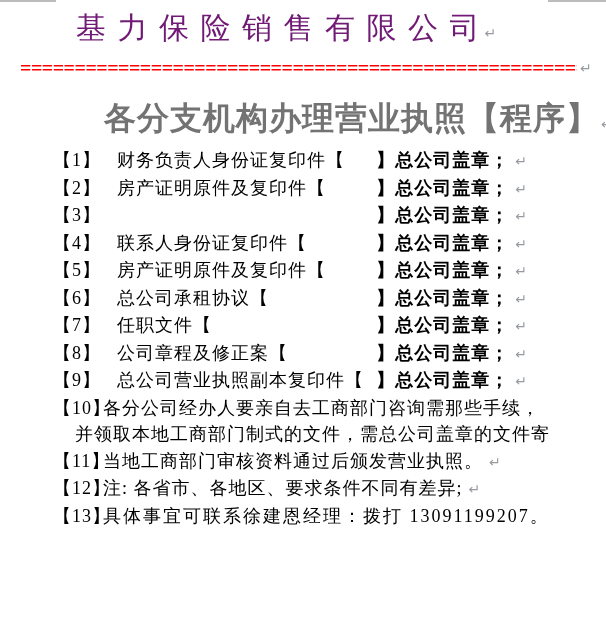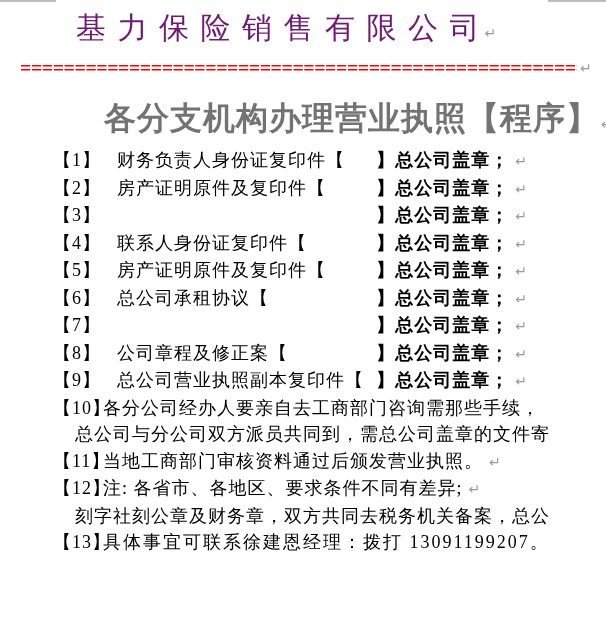--- a/index.html
+++ b/index.html
@@ -94,20 +94,21 @@
     </div>
     <div class="row">
       <span class="num">【6】</span>
         <span>总公司承租协议【</span>
         <span class="fill"></span>
         <span class="tail">】总公司盖章；</span>
         <span class="pmark">↵</span>
     </div>
     <div class="row">
       <span class="num">【7】</span>
+        <span>任职文件【</span>
         <span class="fill"></span>
         <span class="tail">】总公司盖章；</span>
         <span class="pmark">↵</span>
     </div>
     <div class="row">
       <span class="num">【8】</span>
         <span>公司章程及修正案【</span>
         <span class="fill"></span>
         <span class="tail">】总公司盖章；</span>
         <span class="pmark">↵</span>
@@ -118,38 +119,35 @@
         <span class="fill"></span>
         <span class="tail">】总公司盖章；</span>
         <span class="pmark">↵</span>
     </div>
 
     <div class="row">
       <span class="num2">【10】</span>
         <span>各分公司经办人要亲自去工商部门咨询需那些手续，</span>
     </div>
     <div class="cont">
-      <span>总公司与分公司双方派员共同到，需总公司盖章的文件寄</span>
+      <span>并领取本地工商部门制式的文件，需总公司盖章的文件寄</span>
     </div>
 
     <div class="row">
       <span class="num2">【11】</span>
         <span>当地工商部门审核资料通过后颁发营业执照。</span>
         <span class="pmark">↵</span>
     </div>
 
     <div class="row">
       <span class="num2">【12】</span>
         <span>注: 各省市、各地区、要求条件不同有差异;</span>
         <span class="pmark">↵</span>
     </div>
 
-    <div class="cont">
-      <span>刻字社刻公章及财务章，双方共同去税务机关备案，总公</span>
-    </div>
 
     <div class="row">
       <span class="num2">【13】</span>
         <span class="spread">具体事宜可联系徐建恩经理：拨打 13091199207。</span>
     </div>
     <div class="cont14">
       
     </div>
 
   </div>

